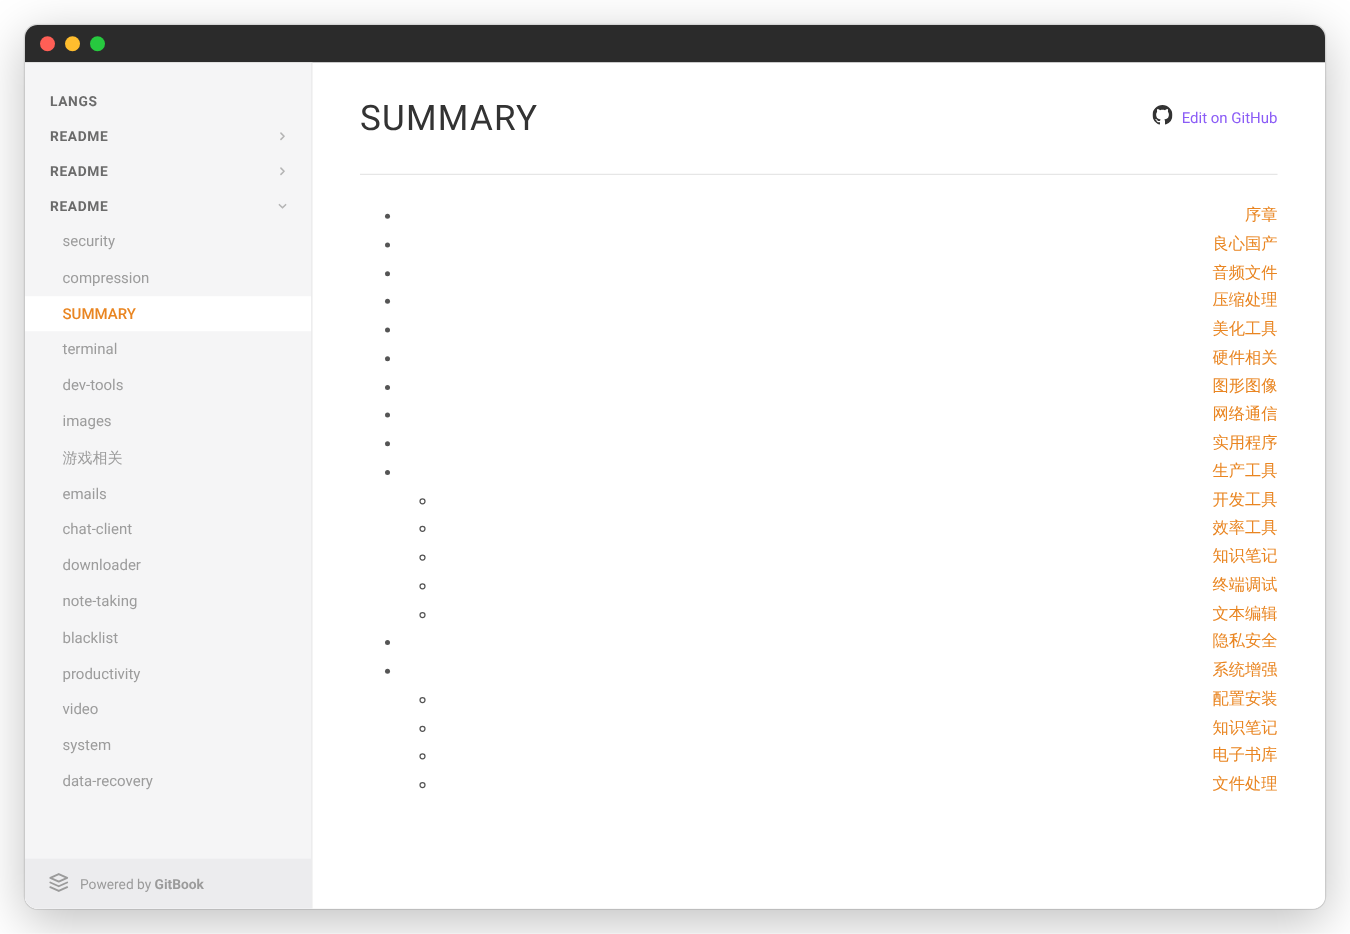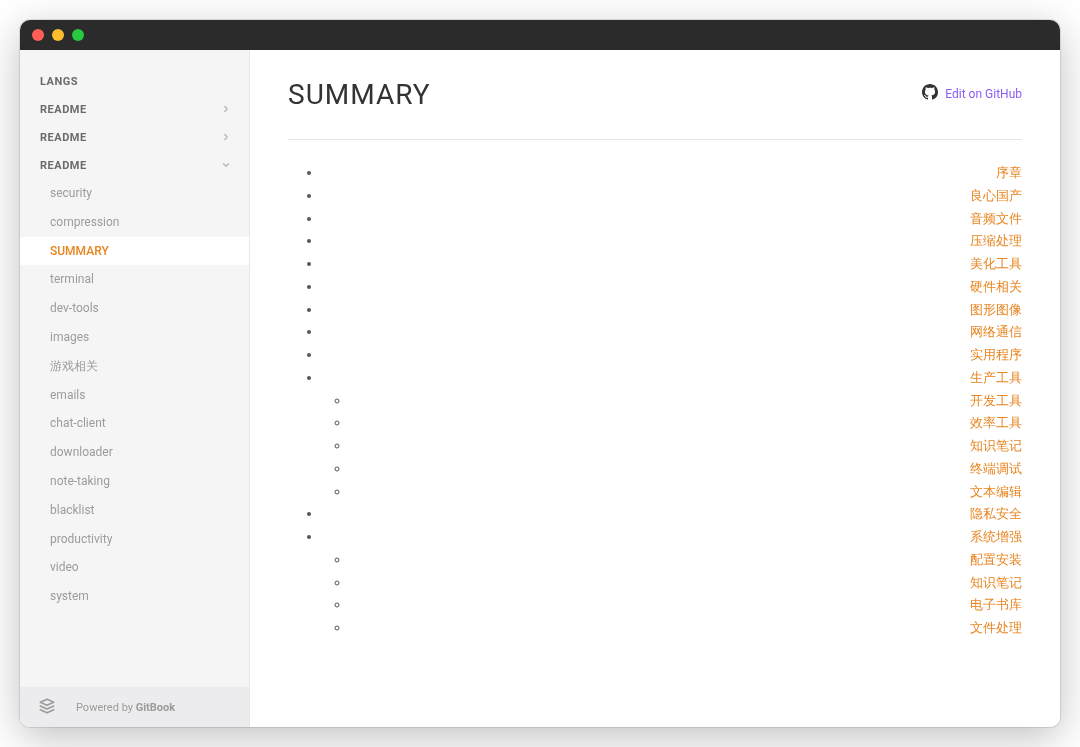--- a/index.html
+++ b/index.html
@@ -90,21 +90,21 @@
   .sub-list li.active {
     background: #fff;
     color: #e98521;
     font-weight: 500;
   }
   .sidebar-footer {
     height: 40px;
     background: #ececee;
     display: flex;
     align-items: center;
-    gap: 20px;
+    gap: 8px;
     padding: 0 18px;
     font-size: 11px;
     color: #9b9b9b;
     flex-shrink: 0;
   }
   .sidebar-footer svg { color: #9b9b9b; }
 
   
   .content {
     flex: 1;
@@ -226,20 +226,21 @@
                 <li>images</li>
                 <li>游戏相关</li>
                 <li>emails</li>
                 <li>chat-client</li>
                 <li>downloader</li>
                 <li>note-taking</li>
                 <li>blacklist</li>
                 <li>productivity</li>
                 <li>video</li>
                 <li>system</li>
+                <li>data-recovery</li>
               </ul>
             </li>
           </ul>
       </div>
       <div class="sidebar-footer">
         <span>
           <svg width="18" height="18" viewBox="0 0 24 24" fill="none" stroke="currentColor" stroke-width="2" stroke-linejoin="round" stroke-linecap="round">
             <path d="M3 7l9-4 9 4-9 4-9-4z"></path>
             <path d="M3 12l9 4 9-4"></path>
             <path d="M3 17l9 4 9-4"></path>

